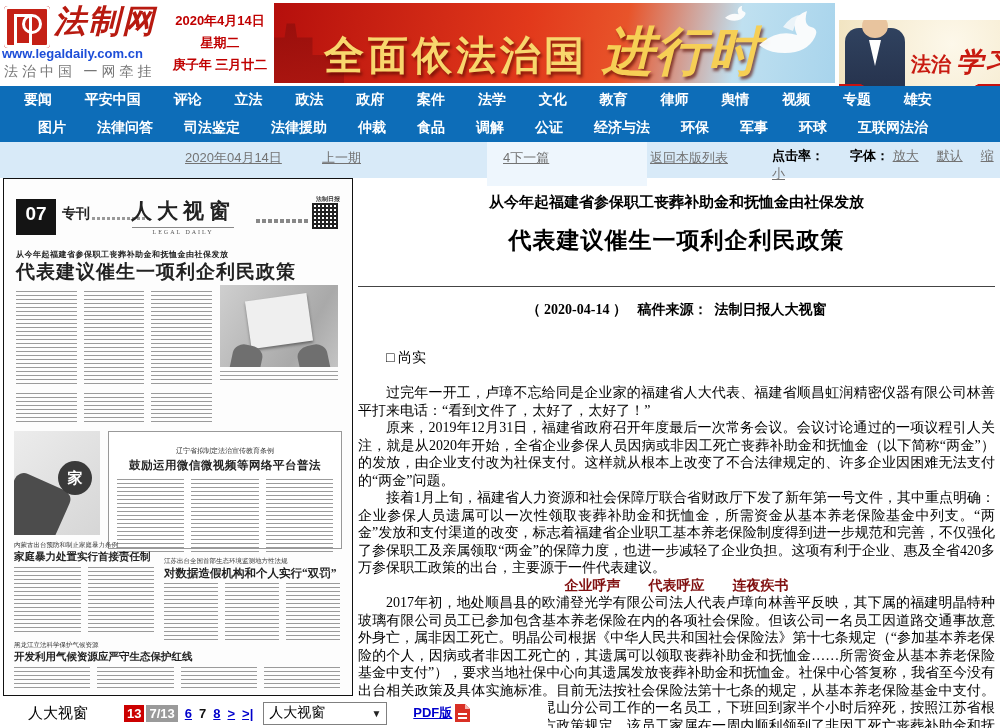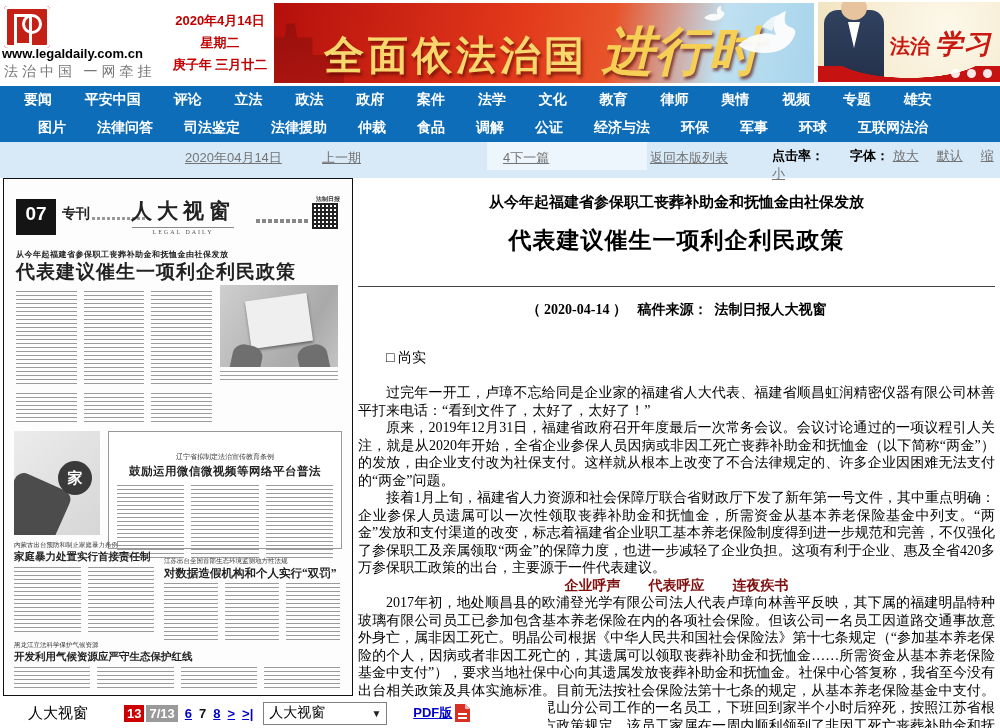--- a/index.html
+++ b/index.html
@@ -8,35 +8,35 @@
 
   
   .header{position:absolute;left:0;top:0;width:1000px;height:86px;display:flex;}
   .logo-block{width:170px;height:86px;position:relative;}
   .seal{position:absolute;left:4px;top:6px;width:46px;height:42px;background:#c42015;
         border-radius:4px;box-shadow:inset 0 0 0 3px #fff,inset 0 0 0 5px #c42015;}
   .seal::after{content:"";position:absolute;left:10px;top:8px;width:12px;height:26px;border:3px solid #fff;}
   .seal::before{content:"";position:absolute;right:8px;top:8px;width:14px;height:14px;border:3px solid #fff;border-radius:50%;}
   .site-name{position:absolute;left:54px;top:0px;font-family:"Liberation Serif",serif;
              font-weight:bold;font-size:32px;color:#b81a10;letter-spacing:2px;font-style:italic;}
-  .site-url{position:absolute;left:2px;top:46px;font-size:13px;font-weight:bold;color:#000000;}
+  .site-url{position:absolute;left:2px;top:46px;font-size:13px;font-weight:bold;color:#1d4ed8;}
   .site-slogan{position:absolute;left:4px;top:63px;font-size:14px;color:#777;
                font-family:"Liberation Serif",serif;letter-spacing:4px;}
   .date-block{width:100px;height:86px;display:flex;flex-direction:column;justify-content:center;
               align-items:center;gap:4px;color:#c00000;font-size:13px;font-weight:bold;text-align:center;}
   .banner-main{flex:1;height:80px;margin:3px 4px 0 4px;position:relative;overflow:hidden;
      background:linear-gradient(100deg,#b50f0c 0%,#e2391b 45%,#e8542a 62%,#bfe0f0 82%,#a8d4ec 100%);}
   .banner-main .building{position:absolute;left:0;top:10px;width:70px;height:70px;
      background:linear-gradient(#8f0d0b,#a51510);clip-path:polygon(0 100%,0 35%,15% 35%,18% 15%,30% 15%,33% 35%,55% 35%,55% 60%,100% 60%,100% 100%);opacity:.8;}
   .banner-text{position:absolute;left:50px;top:14px;font-family:"Liberation Serif",serif;
      font-weight:bold;font-size:40px;color:#f8d76d;letter-spacing:4px;
      text-shadow:2px 3px 3px rgba(90,10,0,.65);white-space:nowrap;}
   .banner-accent{font-style:italic;font-size:52px;letter-spacing:1px;color:#f6cf55;}
   .dove{position:absolute;fill:#fdfdfd;opacity:.95;}
-  .banner-right{width:182px;height:80px;margin-top:2px;position:relative;overflow:hidden;
+  .banner-right{width:161px;height:80px;margin-top:20px;position:relative;overflow:hidden;
      background:radial-gradient(circle at 70% 30%,#fdf8ea 0%,#f6ecd2 60%,#f0e2bd 100%);}
   .figure{position:absolute;left:6px;top:8px;width:60px;height:72px;
      background:linear-gradient(#30425f,#24304a);border-radius:14px 14px 0 0;}
   .figure::before{content:"";position:absolute;left:17px;top:-14px;width:26px;height:24px;border-radius:50%;background:#e8c49e;}
   .figure::after{content:"";position:absolute;left:24px;top:12px;width:12px;height:26px;background:#fff;clip-path:polygon(0 0,100% 0,50% 100%);}
   .study-text{position:absolute;left:72px;top:24px;font-weight:bold;font-size:20px;color:#c81a10;white-space:nowrap;}
   .study-accent{font-family:"Liberation Serif",serif;font-style:italic;font-size:27px;letter-spacing:1px;}
   .ribbon{position:absolute;left:0;bottom:0;width:100%;height:16px;
      background:radial-gradient(ellipse at 50% -80%,transparent 60%,#c61210 61%);}
   .ribbon-dot{position:absolute;bottom:4px;width:9px;height:9px;border-radius:50%;background:#fff;opacity:.9;}
@@ -47,21 +47,21 @@
   .nav-row1{padding:0 68px 0 24px;justify-content:space-between;}
   .nav-row2{padding:0 72px 6px 38px;justify-content:space-between;}
   .nav-item{cursor:pointer;white-space:nowrap;}
 
   
   .subnav{position:absolute;left:0;top:142px;width:1000px;height:36px;background:#d8eaf8;
           font-size:13px;}
   .subnav a{color:#737373;text-decoration:underline;cursor:pointer;}
   .sn-date{position:absolute;left:185px;top:7px;}
   .sn-prev{position:absolute;left:322px;top:7px;}
-  .sn-nextcell{position:absolute;left:487px;top:0;width:160px;height:28px;background:#eef6fd;}
+  .sn-nextcell{position:absolute;left:487px;top:0;width:160px;height:44px;background:#eef6fd;}
   .sn-next{position:absolute;left:16px;top:7px;}
   .sn-back{position:absolute;left:637px;top:7px;margin-left:13px;}
   .sn-right{position:absolute;left:772px;top:5px;width:226px;line-height:18px;}
   .sn-right .lbl{color:#000;font-weight:bold;}
   .sn-gap{display:inline-block;width:26px;}
   .sn-gap2{display:inline-block;width:18px;}
 
   
   .paper{position:absolute;left:3px;top:178px;width:348px;height:516px;background:#fdfdfd;
          border:1px solid #111;overflow:hidden;color:#222;cursor:pointer;
@@ -88,21 +88,21 @@
   .p-photo .hand2{right:10px;bottom:-4px;transform:rotate(-12deg);}
   .p-photocap{position:absolute;left:216px;top:192px;width:118px;height:12px;
      background:repeating-linear-gradient(#777 0 1px,transparent 1px 4px);opacity:.7;}
   .ftcols{display:flex;gap:7px;}
   .ft{flex:1;background:repeating-linear-gradient(#4a4a4a 0 1px,transparent 1px 4px);opacity:.55;}
   .p-cols1{position:absolute;left:12px;top:112px;width:196px;height:96px;}
   .p-cols1 .ft{height:96px;}
   .p-cols2{position:absolute;left:12px;top:214px;width:196px;height:30px;}
   .p-cols2 .ft{height:30px;}
   .p-box2{position:absolute;left:104px;top:252px;width:232px;height:116px;border:1px solid #999;background:#fff;}
-  .p-box2 .k{font-size:7px;text-align:center;margin-top:20px;color:#333;}
+  .p-box2 .k{font-size:7px;text-align:center;margin-top:14px;color:#333;}
   .p-box2 .h{font-size:11.5px;font-weight:bold;text-align:center;margin-top:2px;letter-spacing:.5px;}
   .p-box2 .ftcols{margin:6px 8px 0 8px;}
   .p-box2 .ft{height:76px;}
   .p-illus{position:absolute;left:10px;top:252px;width:86px;height:104px;
            background:linear-gradient(135deg,#ececec,#d6d6d6);overflow:hidden;}
   .p-illus .arm{position:absolute;left:-12px;bottom:-14px;width:60px;height:70px;background:#4c4c4c;transform:rotate(24deg);border-radius:10px;}
   .p-illus .circ{position:absolute;right:8px;top:30px;width:34px;height:34px;border-radius:50%;background:#3a3a3a;color:#fff;
                  text-align:center;line-height:34px;font-size:15px;font-weight:bold;}
   .p-k3{position:absolute;left:10px;top:362px;font-size:6.5px;color:#333;}
   .p-h3{position:absolute;left:10px;top:371px;font-size:10.5px;font-weight:bold;white-space:nowrap;}
@@ -144,20 +144,21 @@
   .pg-pdf a{color:#0000cc;text-decoration:underline;font-weight:bold;}
 </style>
 </head>
 <body>
 
 <div id="page">
 
   <div class="header">
     <div class="logo-block">
       <div class="seal"></div>
+      <div class="site-name">法制网</div>
       <div class="site-url">www.legaldaily.com.cn</div>
       <div class="site-slogan">法治中国  一网牵挂</div>
     </div>
     <div class="date-block">
       <span>2020年4月14日</span>
       <span>星期二</span>
       <span>庚子年 三月廿二</span>
     </div>
     <div class="banner-main">
       <div class="building"></div>

